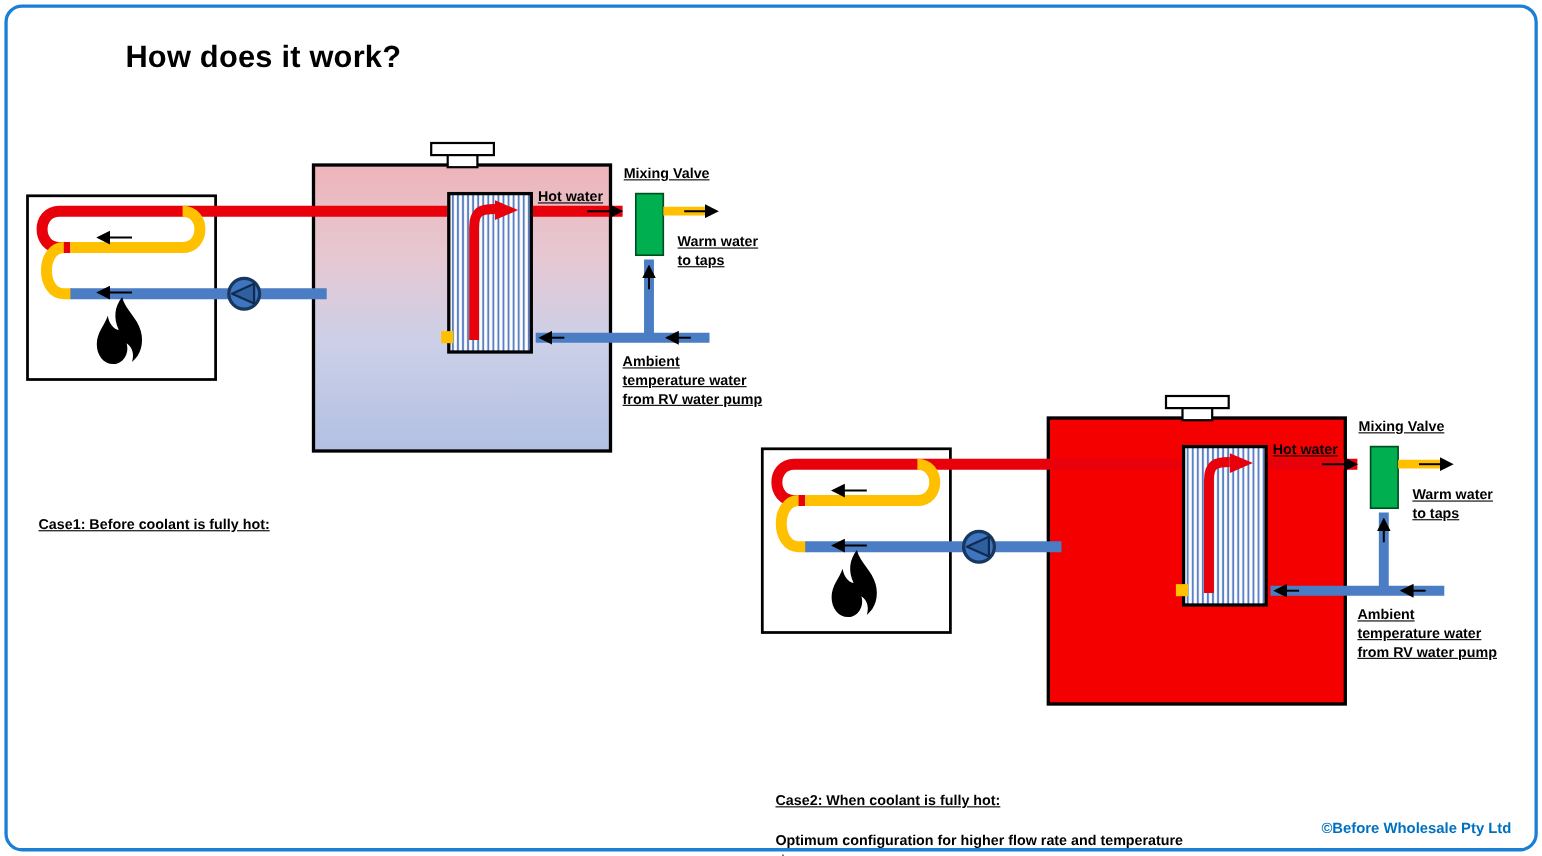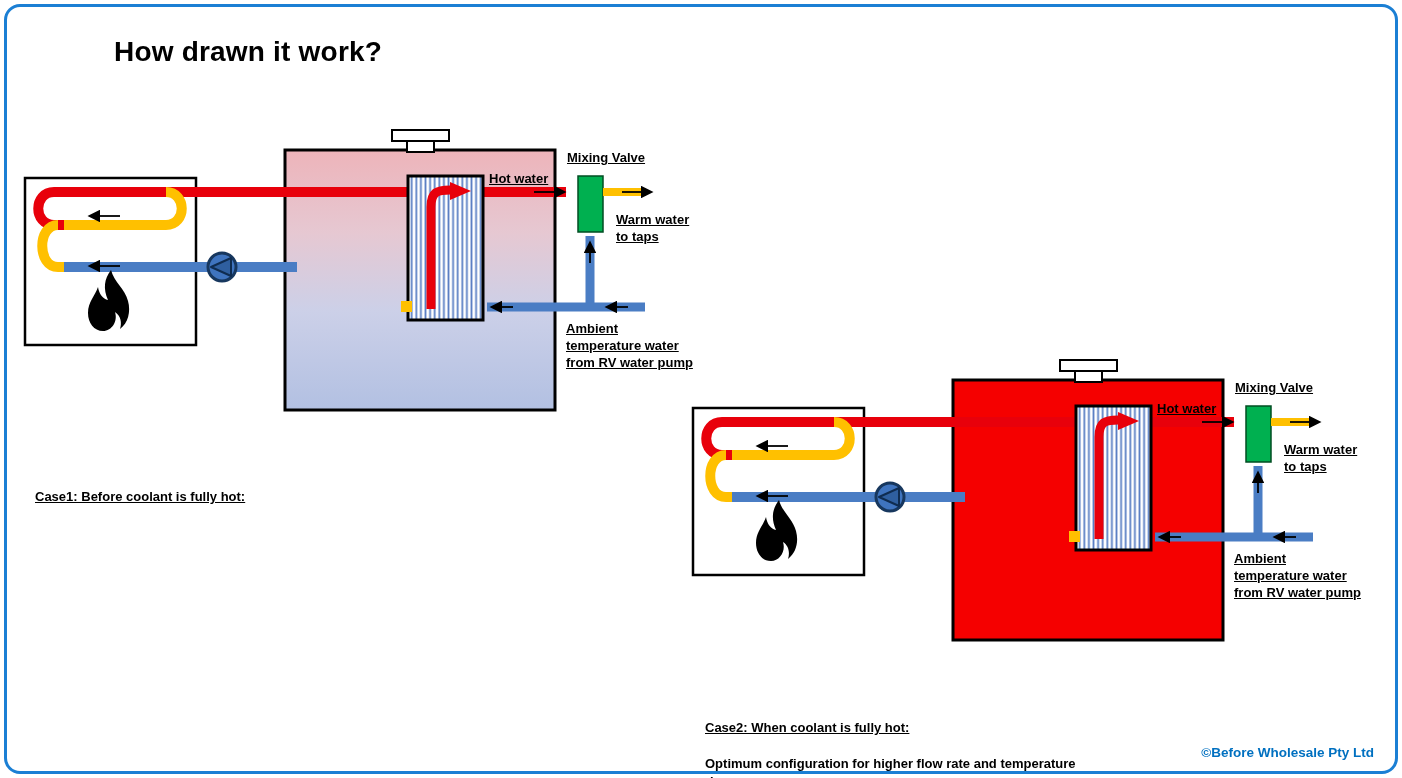--- a/index.html
+++ b/index.html
@@ -44,21 +44,21 @@
   .flowArrow{stroke:#000;stroke-width:1.8;fill:none;}
   .boxline{fill:#ffffff;stroke:#000;}
 </style>
 </head>
 <body>
 
 <div id="page">
 
   <div class="frame"></div>
 
-  <div class="title">How drawn it work?</div>
+  <div class="title">How does it work?</div>
 
   <svg class="diagram" width="1402" height="778" viewBox="0 0 1402 778">
     <defs>
       <pattern id="stripes" width="4.6" height="8" patternUnits="userSpaceOnUse">
         <rect width="4.6" height="8" fill="#ffffff"></rect>
         <rect x="1.4" width="1.8" height="8" fill="#5b7fc4"></rect>
       </pattern>
       <linearGradient id="tankGrad" x1="0" y1="0" x2="0" y2="1">
         <stop offset="0" stop-color="#edb4ba"></stop>
         <stop offset="0.32" stop-color="#e6c8d2"></stop>
@@ -138,21 +138,21 @@
 from RV water pump</div>
 
   <div class="lbl" style="left:1235px;top:379px;">Mixing Valve</div>
   <div class="lbl" style="left:1157px;top:400px;">Hot water</div>
   <div class="lbl" style="left:1284px;top:441px;">Warm water
 to taps</div>
   <div class="lbl" style="left:1234px;top:550px;">Ambient
 temperature water
 from RV water pump</div>
 
-  <div class="caption" style="left:35px;top:470px;">
+  <div class="caption" style="left:35px;top:450px;">
     <div class="caption-title">Case1: Before coolant is fully hot:</div>
   </div>
 
   <div class="caption" style="left:705px;top:701px;">
     <div class="caption-title">Case2: When coolant is fully hot:</div>
     <div>Optimum configuration for higher flow rate and temperature
 rise</div>
   </div>
 
   <div class="footer">©Before Wholesale Pty Ltd</div>

